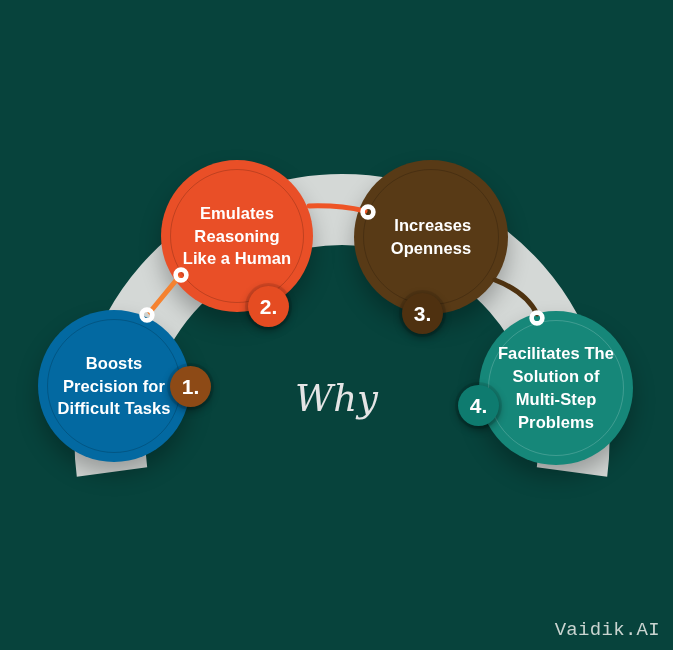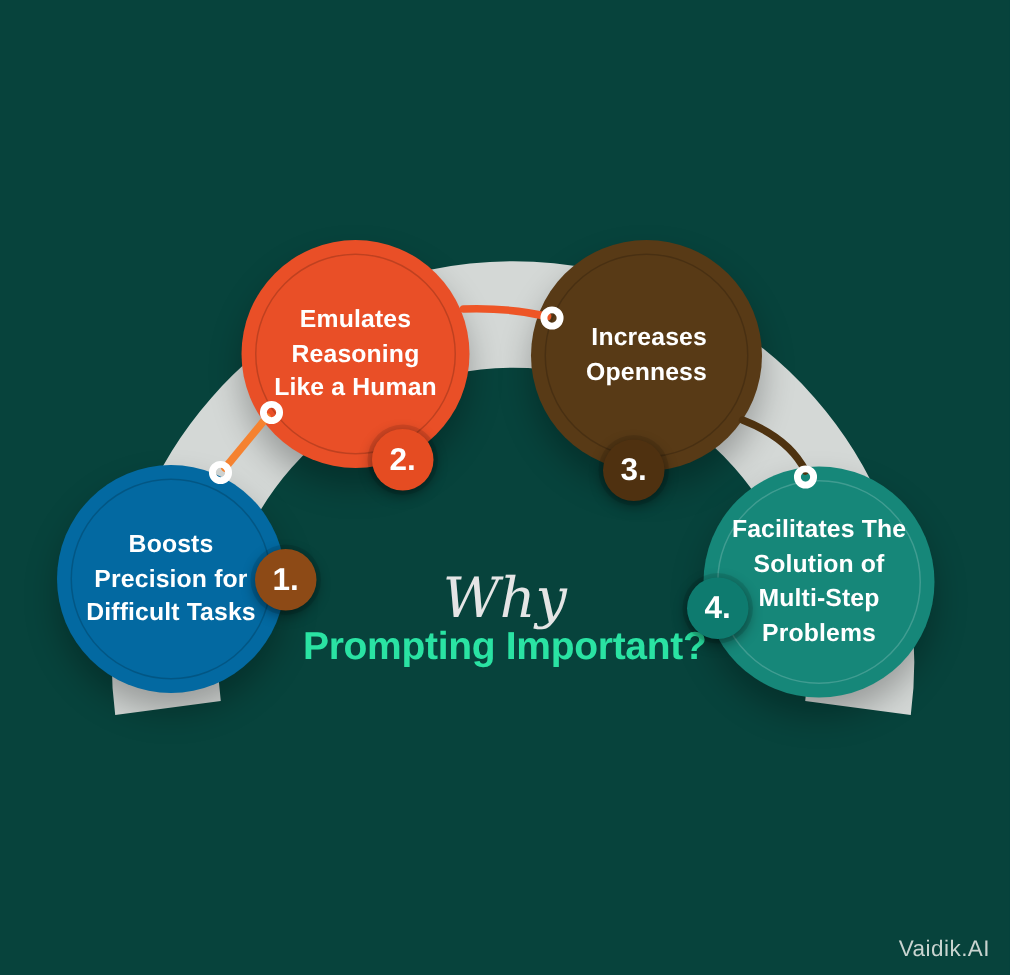--- a/index.html
+++ b/index.html
@@ -41,21 +41,21 @@
     font-size: 16.5px;
     line-height: 1.38;
     letter-spacing: 0.1px;
     position: relative;
     z-index: 1;
   }
 
   .c1 { left: 38px;  top: 310px; width: 152px; height: 152px; background: #0369a1; }
   .c2 { left: 161px; top: 160px; width: 152px; height: 152px; background: #e94f27; }
   .c3 { left: 354px; top: 160px; width: 154px; height: 154px; background: #583a16; text-align: right; }
-  .c4 { left: 469px; top: 311px; width: 154px; height: 154px; background: #168779; }
+  .c4 { left: 479px; top: 311px; width: 154px; height: 154px; background: #168779; }
 
   .badge {
     position: absolute;
     width: 41px;
     height: 41px;
     border-radius: 50%;
     display: flex;
     align-items: center;
     justify-content: center;
     color: #ffffff;
@@ -92,23 +92,24 @@
     line-height: 1.05;
     letter-spacing: -0.2px;
   }
   .title-line.first { margin-top: 5px; }
 
   .watermark {
     position: absolute;
     right: 13px;
     bottom: 9px;
     color: #c9d4d0;
-    font-size: 15px;
+    font-size: 19px;
     letter-spacing: 0.3px;
     z-index: 4;
+    font-family: Liberation Mono, monospace;
   }
 </style>
 </head>
 <body>
 
 <div class="stage">
 
   <svg class="layer arch-layer" width="673" height="650" viewBox="0 0 673 650">
     <path d="M 112 472 A 232 232 0 1 1 572 472" fill="none" stroke="#d4d8d6" stroke-width="71"></path>
   </svg>
@@ -144,18 +145,17 @@
     <circle cx="537" cy="318" r="5.4" fill="none" stroke="#ffffff" stroke-width="4.6"></circle>
   </svg>
 
   <div class="badge b1">1.</div>
   <div class="badge b2">2.</div>
   <div class="badge b3">3.</div>
   <div class="badge b4">4.</div>
 
   <div class="title-block">
     <div class="title-script">Why</div>
-    <div class="title-line">Prompting Important?</div>
   </div>
 
   <div class="watermark">Vaidik.AI</div>
 
 </div>
 
 </body></html>

